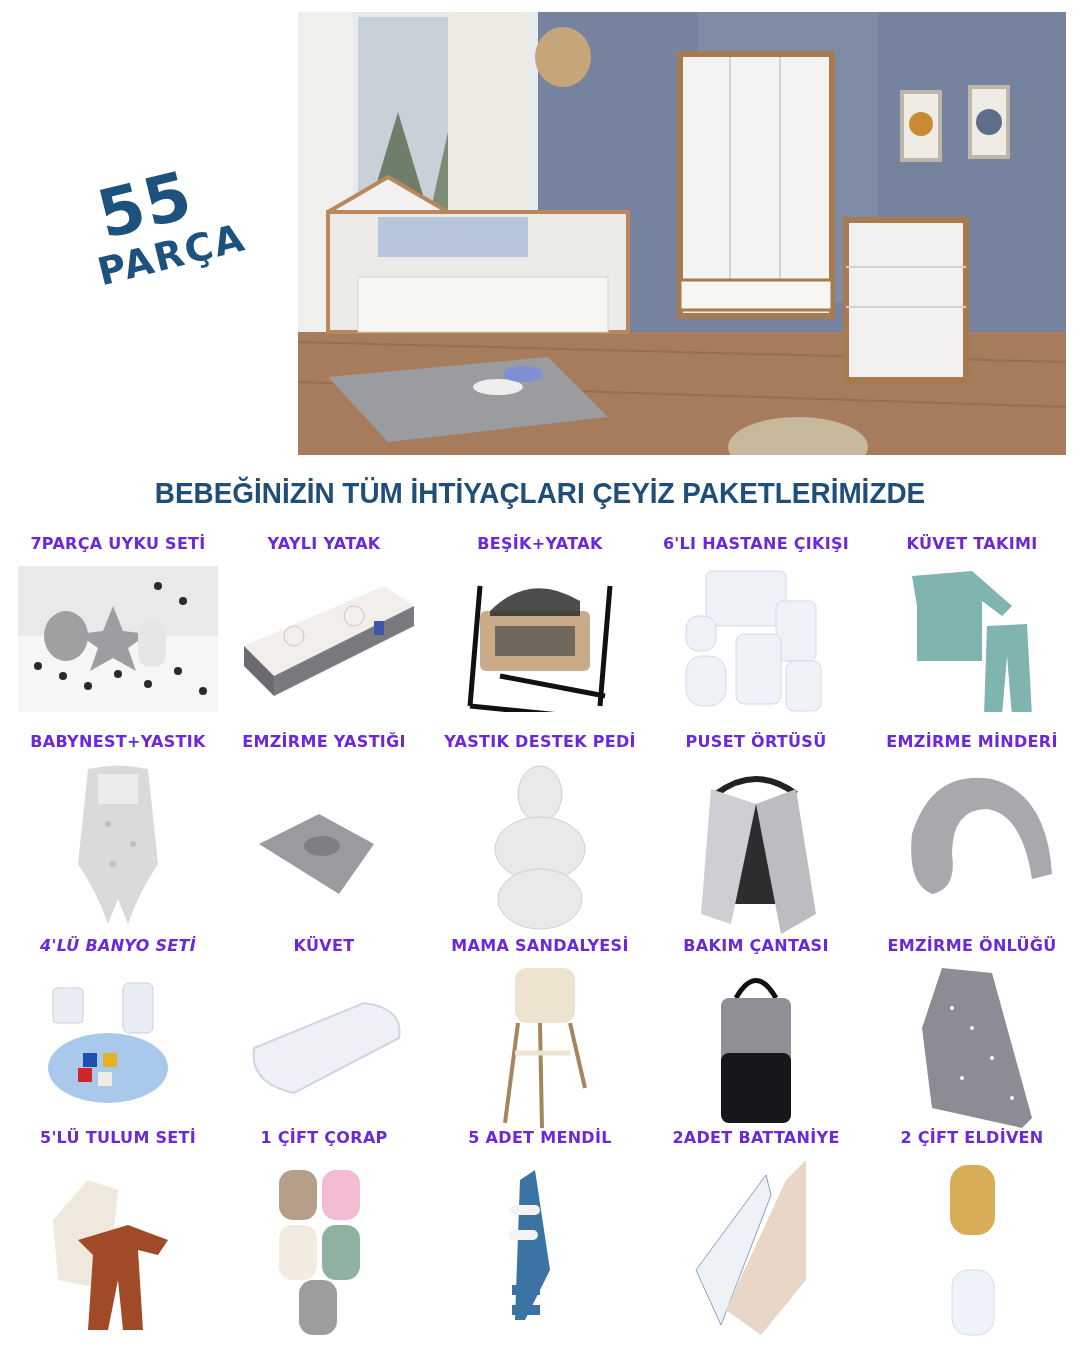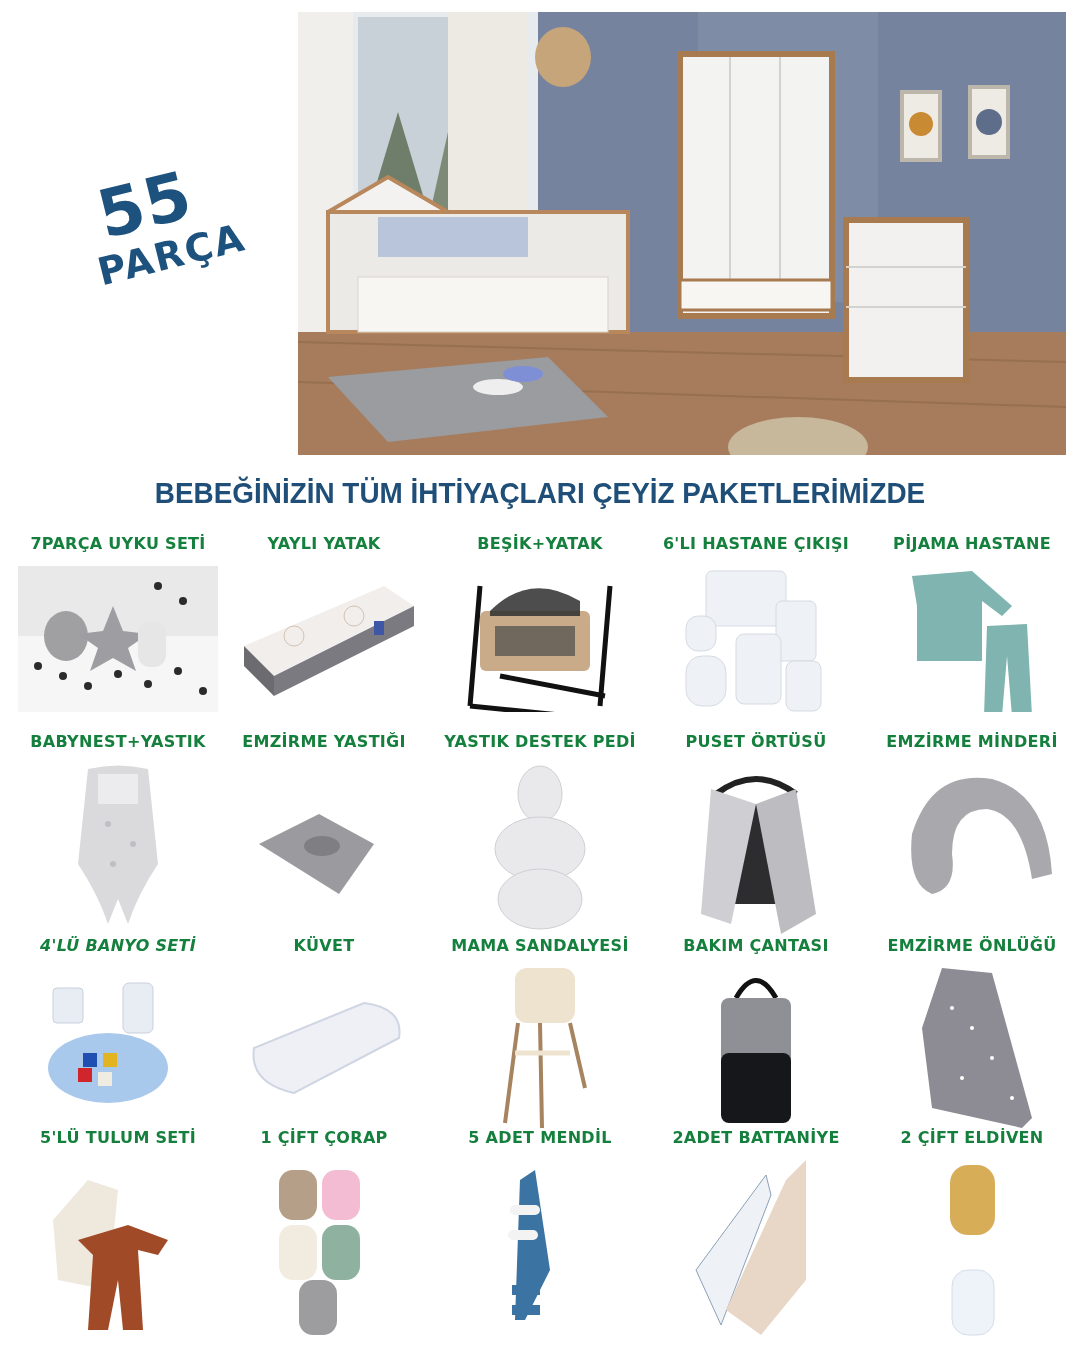--- a/index.html
+++ b/index.html
@@ -26,21 +26,21 @@
       position: absolute; left: 0; top: 476px; width: 1080px; text-align: center;
       font-family: "Liberation Sans", sans-serif; font-weight: bold; font-size: 30px;
       color: #1f4f78; letter-spacing: 0px; transform: scaleX(0.93);
     }
 
     .grid { position: absolute; left: 0; top: 530px; width: 1080px; }
     .row { position: absolute; left: 0; width: 1080px; }
     .cell { position: absolute; width: 216px; text-align: center; }
     .cell .label {
       display: block; font-family: "DejaVu Sans", sans-serif; font-weight: bold;
-      font-size: 16px; color: #15803d; letter-spacing: 0.3px; white-space: nowrap;
+      font-size: 16px; color: #6d28d9; letter-spacing: 0.3px; white-space: nowrap;
       line-height: 28px;
     }
     .cell .pic { position: absolute; left: 0; top: 36px; width: 216px; }
     .cell svg { display: block; margin: 0 auto; }
   </style>
 </head>
 <body>
 
 <div class="badge">
   <span class="num">55</span>
@@ -155,21 +155,21 @@
             <rect x="30" y="50" width="30" height="35" rx="12"></rect>
             <rect x="120" y="35" width="40" height="60" rx="6"></rect>
             <rect x="80" y="68" width="45" height="70" rx="8"></rect>
             <rect x="30" y="90" width="40" height="50" rx="16"></rect>
             <rect x="130" y="95" width="35" height="50" rx="8"></rect>
           </g>
         </svg>
       </div>
     </div>
     <div class="cell" style="left:864px;">
-      <span class="label">PİJAMA HASTANE</span>
+      <span class="label">KÜVET TAKIMI</span>
       <div class="pic">
         <svg width="200" height="146" viewBox="0 0 200 146">
           <path d="M40 10 L100 5 L140 40 L130 50 L110 35 L110 95 L45 95 L45 40 Z" fill="#7fb4b0"></path>
           <path d="M115 60 L155 58 L160 150 L140 150 L135 90 L130 150 L112 150 Z" fill="#7fb4b0"></path>
         </svg>
       </div>
     </div>
   </div>
 
   <div class="row" style="top:198px;">

